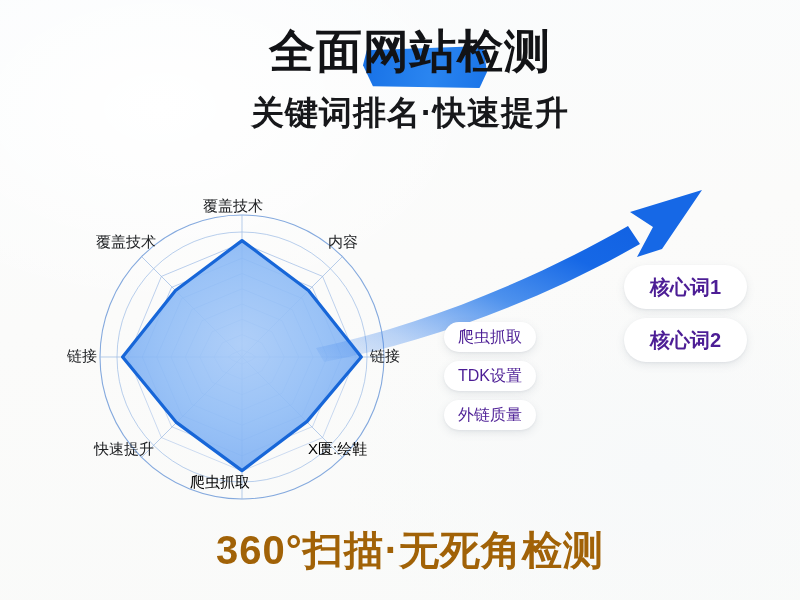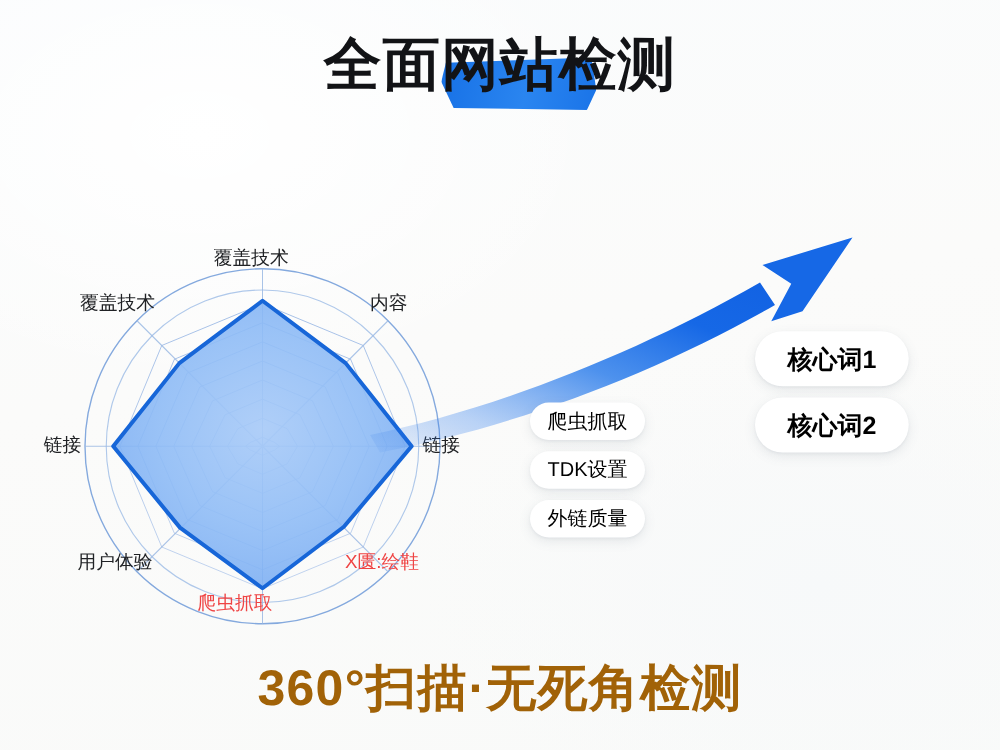--- a/index.html
+++ b/index.html
@@ -23,20 +23,21 @@
     background:
       radial-gradient(ellipse 60% 50% at 20% 18%, #ffffff 0%, rgba(255,255,255,0) 70%),
       radial-gradient(ellipse 55% 45% at 82% 78%, #f7f9fa 0%, rgba(247,249,250,0) 72%),
       linear-gradient(170deg, #fafcfd 0%, #fbfbfa 45%, #f9faf9 100%);
     pointer-events: none;
   }
 
   .stage {
     position: absolute;
     inset: 0;
+    margin-left: 20px;
   }
 
   
   .title-block {
     position: absolute;
     left: 0;
     right: 0;
     top: 26px;
     text-align: center;
   }
@@ -83,35 +84,35 @@
     font-size: 40px;
     font-weight: bold;
     color: #a16207;
     letter-spacing: 1px;
     white-space: nowrap;
   }
 
   
   .radar-wrap {
     position: absolute;
-    left: 38px;
+    left: 50px;
     top: 185px;
     width: 345px;
     height: 345px;
   }
   .radar-svg { display: block; }
   .axis-label {
     position: absolute;
     font-size: 15px;
     color: #202225;
     white-space: nowrap;
     font-family: "Liberation Sans", "DejaVu Sans", sans-serif;
   }
   .axis-label.garbled {
-    color: #ef4444;
+    color: #000000;
     filter: blur(0.2px);
   }
 
   
   .arrow-layer {
     position: absolute;
     left: 290px;
     top: 170px;
     width: 420px;
     height: 210px;
@@ -120,21 +121,21 @@
 
   
   .pill {
     position: absolute;
     display: flex;
     align-items: center;
     justify-content: center;
     background: #ffffff;
     border-radius: 100px;
     box-shadow: 0 3px 9px rgba(90,105,125,0.13), 0 1px 2px rgba(90,105,125,0.08);
-    color: #000000;
+    color: #4c1d95;
     white-space: nowrap;
   }
   .pill-sm {
     height: 30px;
     padding: 0 14px;
     font-size: 16px;
     font-weight: normal;
     left: 424px;
   }
   .pill-lg {
@@ -150,20 +151,21 @@
 
 <div class="bg-wash"></div>
 
 <div class="stage">
 
   <div class="title-block">
     <div class="main-title">
       <span class="brush-highlight"></span>
       <span class="t-seg">全面</span><span class="t-seg">网站</span><span class="t-seg">检测</span>
     </div>
+    <div class="sub-title">关键词排名·快速提升</div>
   </div>
 
   <div class="radar-wrap">
     <svg class="radar-svg" width="345" height="345" viewBox="0 0 345 345">
       <defs>
         <radialGradient id="polyFill" cx="50%" cy="45%" r="62%">
           <stop offset="0%" stop-color="#a9cbf8" stop-opacity="0.92"></stop>
           <stop offset="55%" stop-color="#8fbcf6" stop-opacity="0.90"></stop>
           <stop offset="100%" stop-color="#76aaf2" stop-opacity="0.88"></stop>
         </radialGradient>
@@ -209,21 +211,21 @@
     <div class="axis-label" style="left:133px; top:12px;">覆盖技术</div>
 
     <div class="axis-label" style="left:258px; top:48px;">内容</div>
 
     <div class="axis-label" style="left:300px; top:162px;">链接</div>
 
     <div class="axis-label garbled" style="left:238px; top:255px;">X匮:绘鞋</div>
 
     <div class="axis-label garbled" style="left:120px; top:288px;">爬虫抓取</div>
 
-    <div class="axis-label" style="left:24px; top:255px;">用户体验</div>
+    <div class="axis-label" style="left:24px; top:255px;">快速提升</div>
 
     <div class="axis-label" style="left:-3px; top:162px;">链接</div>
 
     <div class="axis-label" style="left:26px; top:48px;">覆盖技术</div>
   </div>
 
   <div class="arrow-layer">
     <svg width="420" height="210" viewBox="0 0 420 210">
       <defs>
         <linearGradient id="arrowTail" x1="0" y1="1" x2="1" y2="0">

